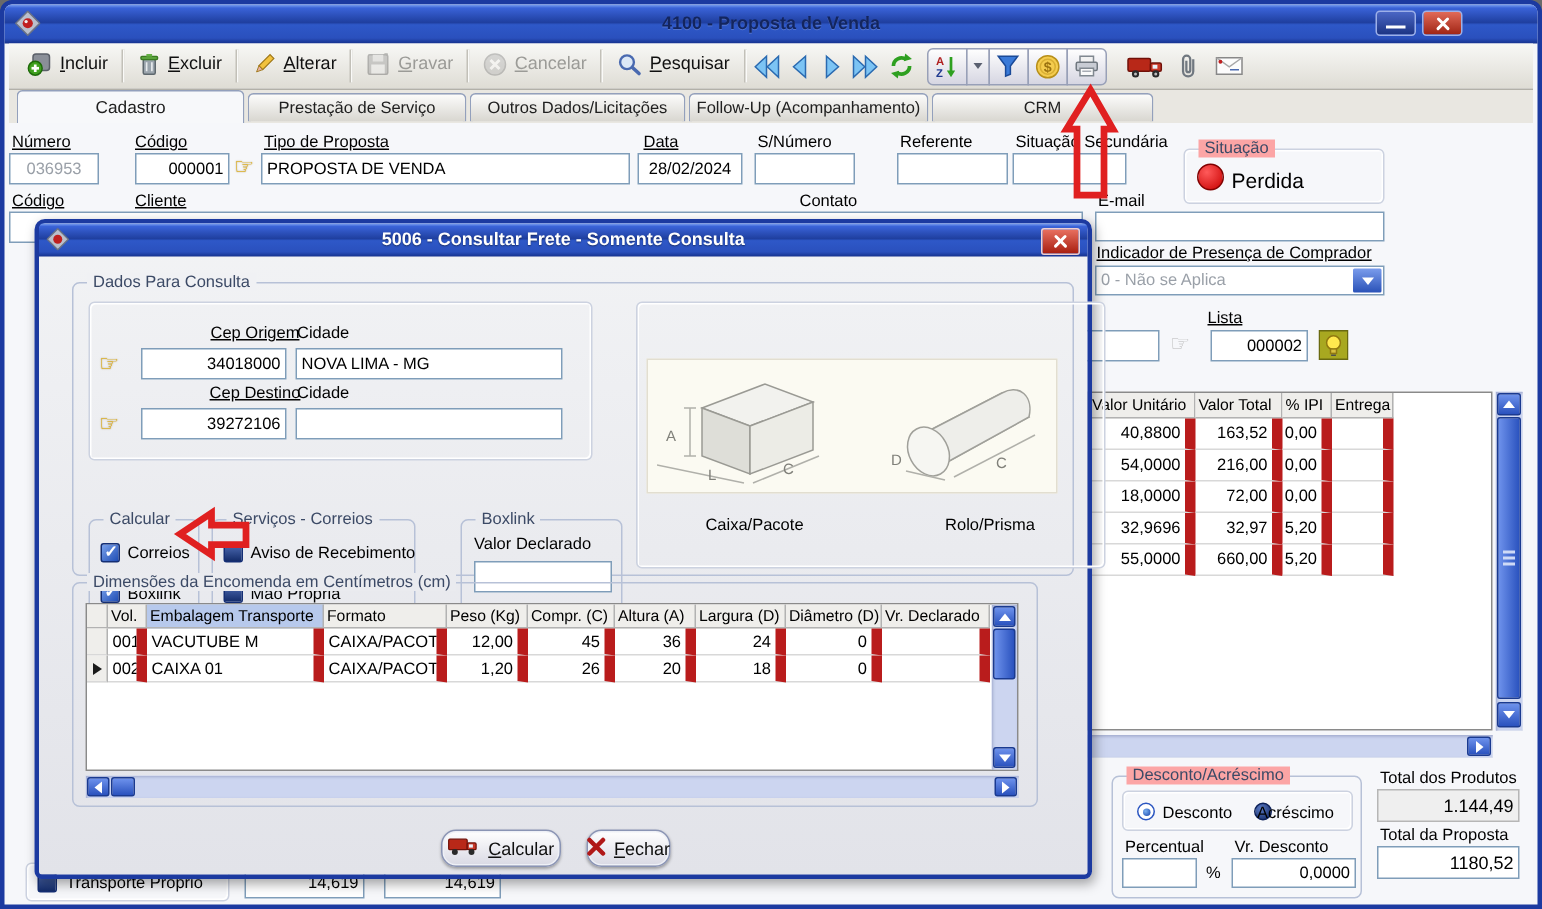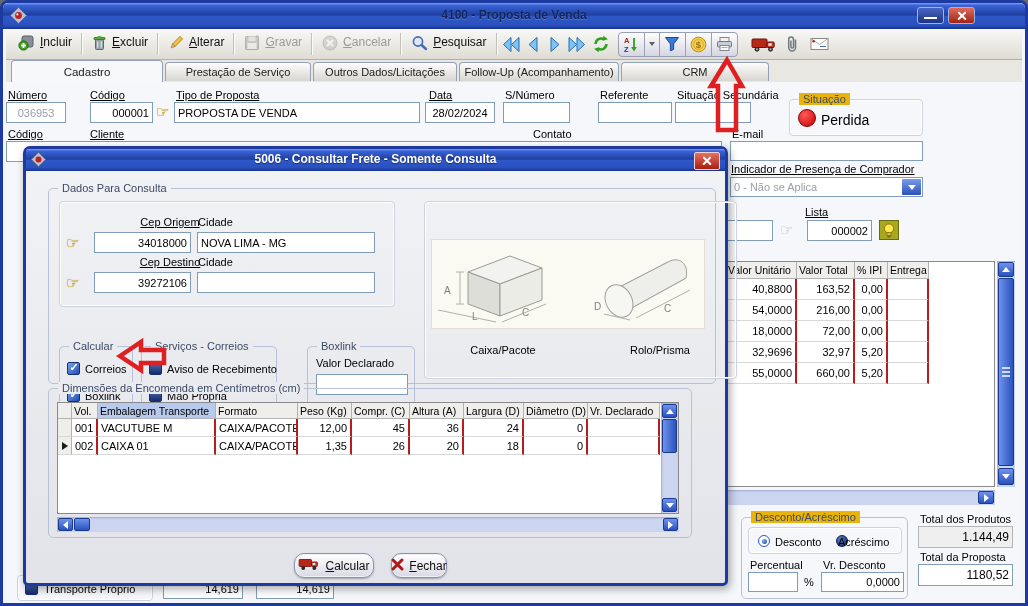--- a/index.html
+++ b/index.html
@@ -38,36 +38,36 @@
   .lbl{position:absolute;font-size:11px;color:#000;white-space:nowrap}
   .lbl.u{text-decoration:underline}
   .fld{position:absolute;background:#fff;border:1px solid #7f9db9;font-size:11px;color:#000;display:flex;align-items:center;padding:0 3px;box-sizing:border-box;white-space:nowrap;overflow:hidden}
   .fld.r{justify-content:flex-end}
   .fld.c{justify-content:center}
   .fld.dis{color:#9aa0a8}
   .fld.flat{background:#efefef;border:1px solid #b6b6b6}
   
   .gb{position:absolute;border:1px solid #b7c1d7;border-radius:5px;box-sizing:border-box}
   .gt{position:absolute;top:-7px;left:9px;font-size:11px;color:#3c4a66;padding:0 4px;white-space:nowrap}
-  .gtP{background:#eab308}.gtA{background:#f0f1f4}.gtB{background:#eaebef}
+  .gtP{background:#fca5a5}.gtA{background:#f0f1f4}.gtB{background:#eaebef}
   .panel{position:absolute;border:1px solid #ccd2e0;border-radius:4px;box-shadow:inset 1px 1px 0 #fff,inset -1px -1px 0 #fff;box-sizing:border-box}
   
   .cb{position:absolute;width:13px;height:13px;border-radius:2px;border:1px solid #142e74;box-sizing:border-box}
   .cb.on{background:linear-gradient(135deg,#7aa2ec,#1e4cb4)}
   .cb.on::after{content:"✓";position:absolute;left:1.5px;top:-2.5px;color:#fff;font-size:11px;font-weight:bold}
   .cb.off{background:linear-gradient(180deg,#4e6cb4,#142c6a)}
   .rd{position:absolute;width:12px;height:12px;border-radius:50%;box-sizing:border-box}
   .rd.on{background:#fff;border:1px solid #2a55c0}
   .rd.on::after{content:"";position:absolute;left:2.5px;top:2.5px;width:5px;height:5px;border-radius:50%;background:radial-gradient(circle at 35% 35%,#7ab0f0,#1440a8)}
   .rd.off{background:radial-gradient(circle at 35% 30%,#5a7ac4,#0e2460);border:1px solid #0c2058}
   
   .grid{position:absolute;background:#fff;border:1px solid #8a8a8a;box-sizing:border-box}
   .hc{box-sizing:border-box;background:#efeeeb;border-right:1px solid #b2b2b2;border-bottom:1px solid #b2b2b2;font-size:10.5px;display:flex;align-items:center;padding:0 2px;white-space:nowrap;overflow:hidden}
   .hc.sel{background:#b7c9ec}
-  .dc{box-sizing:border-box;border-right:2px solid #b91c1c;border-bottom:1px solid #d8d8d8;font-size:11px;display:flex;align-items:center;padding:0 3px;white-space:nowrap;overflow:hidden}
+  .dc{box-sizing:border-box;border-right:7px solid #b91c1c;border-bottom:1px solid #d8d8d8;font-size:11px;display:flex;align-items:center;padding:0 3px;white-space:nowrap;overflow:hidden}
   .dc.r{justify-content:flex-end}
   .row{display:flex;position:absolute;left:0;right:0}
   
   .sbtrack{position:absolute;background:#ccd5f0;box-shadow:inset 1px 1px 2px rgba(80,90,140,.35);box-sizing:border-box}
   .sbthumb{position:absolute;background:linear-gradient(90deg,#6e92ec,#2a52be);border:1px solid #1a3a90;border-radius:2px;box-sizing:border-box}
   .sbthumb.h{background:linear-gradient(180deg,#6e92ec,#2a52be)}
   .grip{position:absolute;left:3px;right:3px;height:1.5px;background:#cfdaf6}
   .sbbtn{position:absolute;background:linear-gradient(180deg,#6e92ec,#2a52be);border:1px solid #1a3a90;border-radius:2px;display:flex;align-items:center;justify-content:center;box-sizing:border-box}
   .tri-up{width:0;height:0;border-left:4px solid transparent;border-right:4px solid transparent;border-bottom:5px solid #fff}
   .tri-dn{width:0;height:0;border-left:4px solid transparent;border-right:4px solid transparent;border-top:5px solid #fff}
@@ -512,21 +512,21 @@
           <div class="dc r" style="width:64px">0</div>
           <div class="dc" style="width:72px"></div>
         </div>
         <div class="row" style="top:34px;height:18px">
           <div class="dc" style="width:14px;background:#efeeeb;border-right:1px solid #b2b2b2;justify-content:center;padding:0">
               <span class="rowind"></span>
             </div>
           <div class="dc" style="width:26px">002</div>
           <div class="dc" style="width:118px">CAIXA 01</div>
           <div class="dc" style="width:82px">CAIXA/PACOTE</div>
-          <div class="dc r" style="width:54px">1,35</div>
+          <div class="dc r" style="width:54px">1,20</div>
           <div class="dc r" style="width:58px">26</div>
           <div class="dc r" style="width:54px">20</div>
           <div class="dc r" style="width:60px">18</div>
           <div class="dc r" style="width:64px">0</div>
           <div class="dc" style="width:72px"></div>
         </div>
 
         <div class="sbtrack" style="right:0;top:0;width:17px;height:110px">
           <div class="sbbtn" style="left:1px;top:1px;width:15px;height:14px">
               <span class="tri-up"></span>

